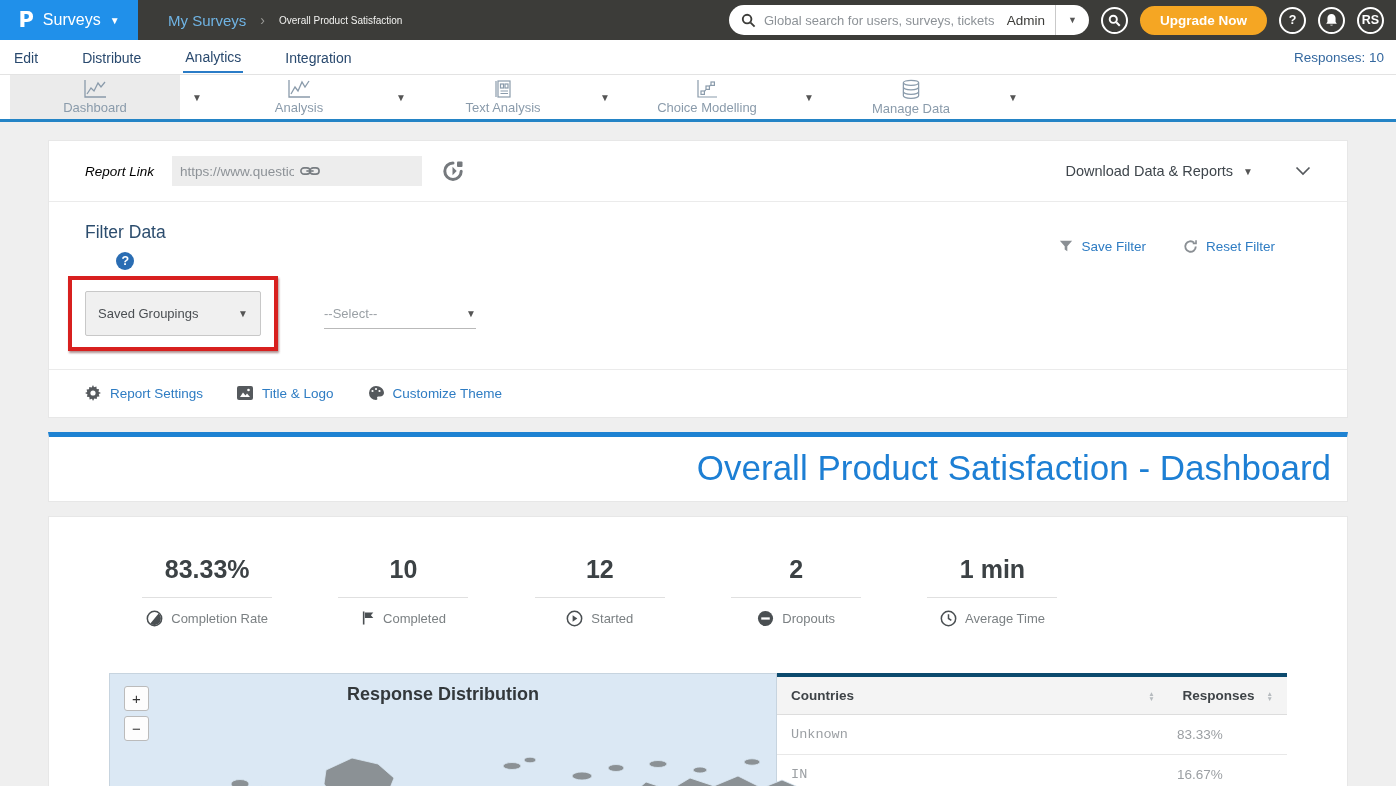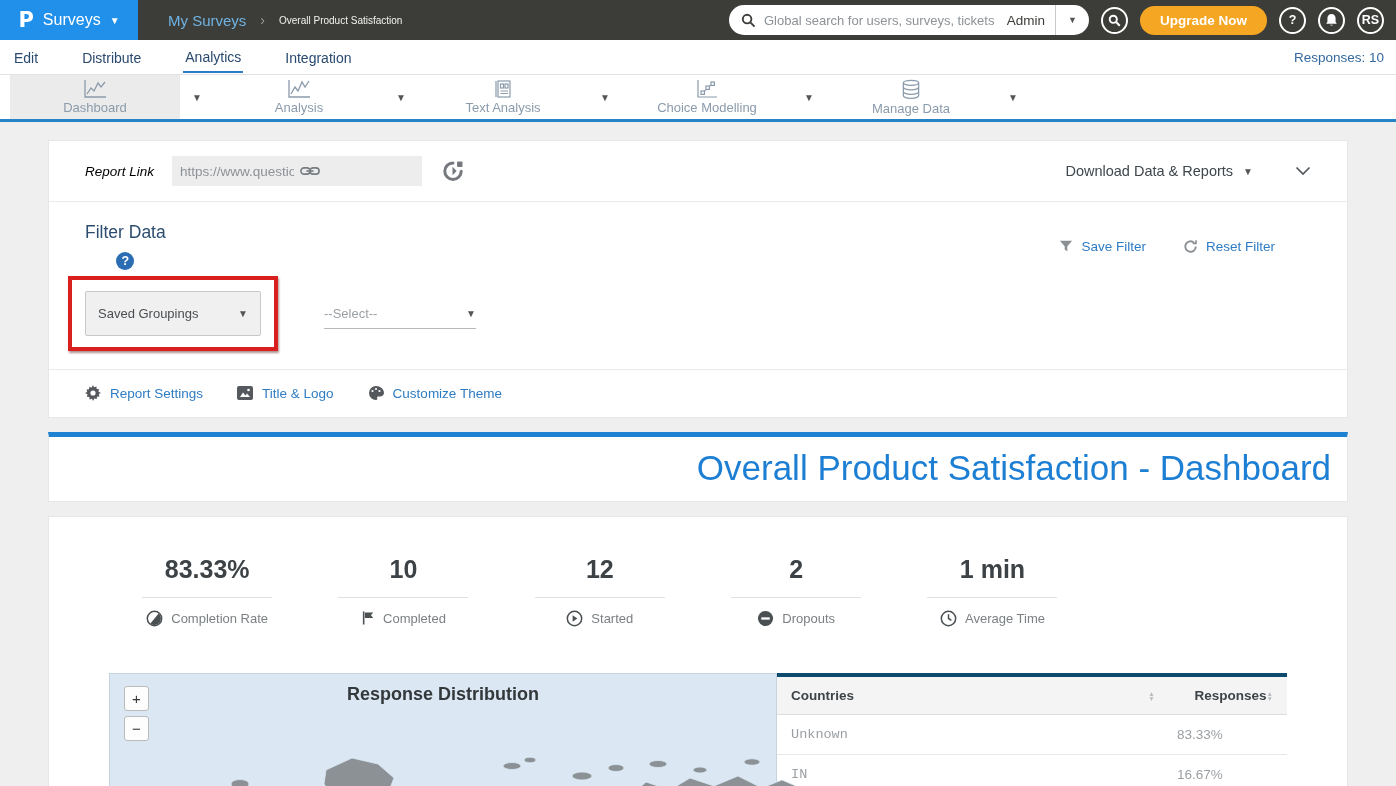--- a/index.html
+++ b/index.html
@@ -79,21 +79,21 @@
   .charts-row { display:flex; justify-content:space-between; margin-top:46px; padding:0 0; }
   .map-panel { width:697px; height:220px; background:#dbe8f4; border:1px solid #c7d4df; position:relative; }
   .map-title { text-align:center; font-size:18px; font-weight:bold; color:#33383b; padding-top:10px; }
   .zoom-ctl { position:absolute; top:12px; left:14px; display:flex; flex-direction:column; gap:5px; }
   .zoom-btn { width:25px; height:25px; background:#fdfdfd; border:1px solid #bbb; border-radius:3px; font-size:15px; color:#333; cursor:pointer; display:flex; align-items:center; justify-content:center; font-family:"Liberation Sans",sans-serif; }
   .map-svg { position:absolute; bottom:0; left:0; }
 
   .ctable { width:532px; font-size:13.5px; }
   .ct-head { display:flex; align-items:center; background:#f4f4f4; border-top:4px solid #0c4a6e; border-bottom:1px solid #ddd; height:42px; padding:0 14px; }
   .ct-head .c1 { font-weight:bold; color:#3e4347; flex:1; }
-  .ct-head .c2 { font-weight:bold; color:#3e4347; width:96px; text-align:right; }
+  .ct-head .c2 { font-weight:bold; color:#3e4347; width:96px; text-align:center; }
   .sort { display:flex; flex-direction:column; line-height:5px; font-size:6.5px; color:#b6bbbf; margin:0 16px 0 0; cursor:pointer; }
   .sort i { font-style:normal; }
   .ct-row { display:flex; align-items:center; height:40px; border-bottom:1px solid #e8e8e8; padding:0 14px; color:#9b9fa3; }
   .ct-row .c1 { flex:1;font-family:Liberation Mono, monospace; }
   .ct-row .c2 { width:96px; }
   svg { display:block; }
 </style>
 </head>
 <body>
 

